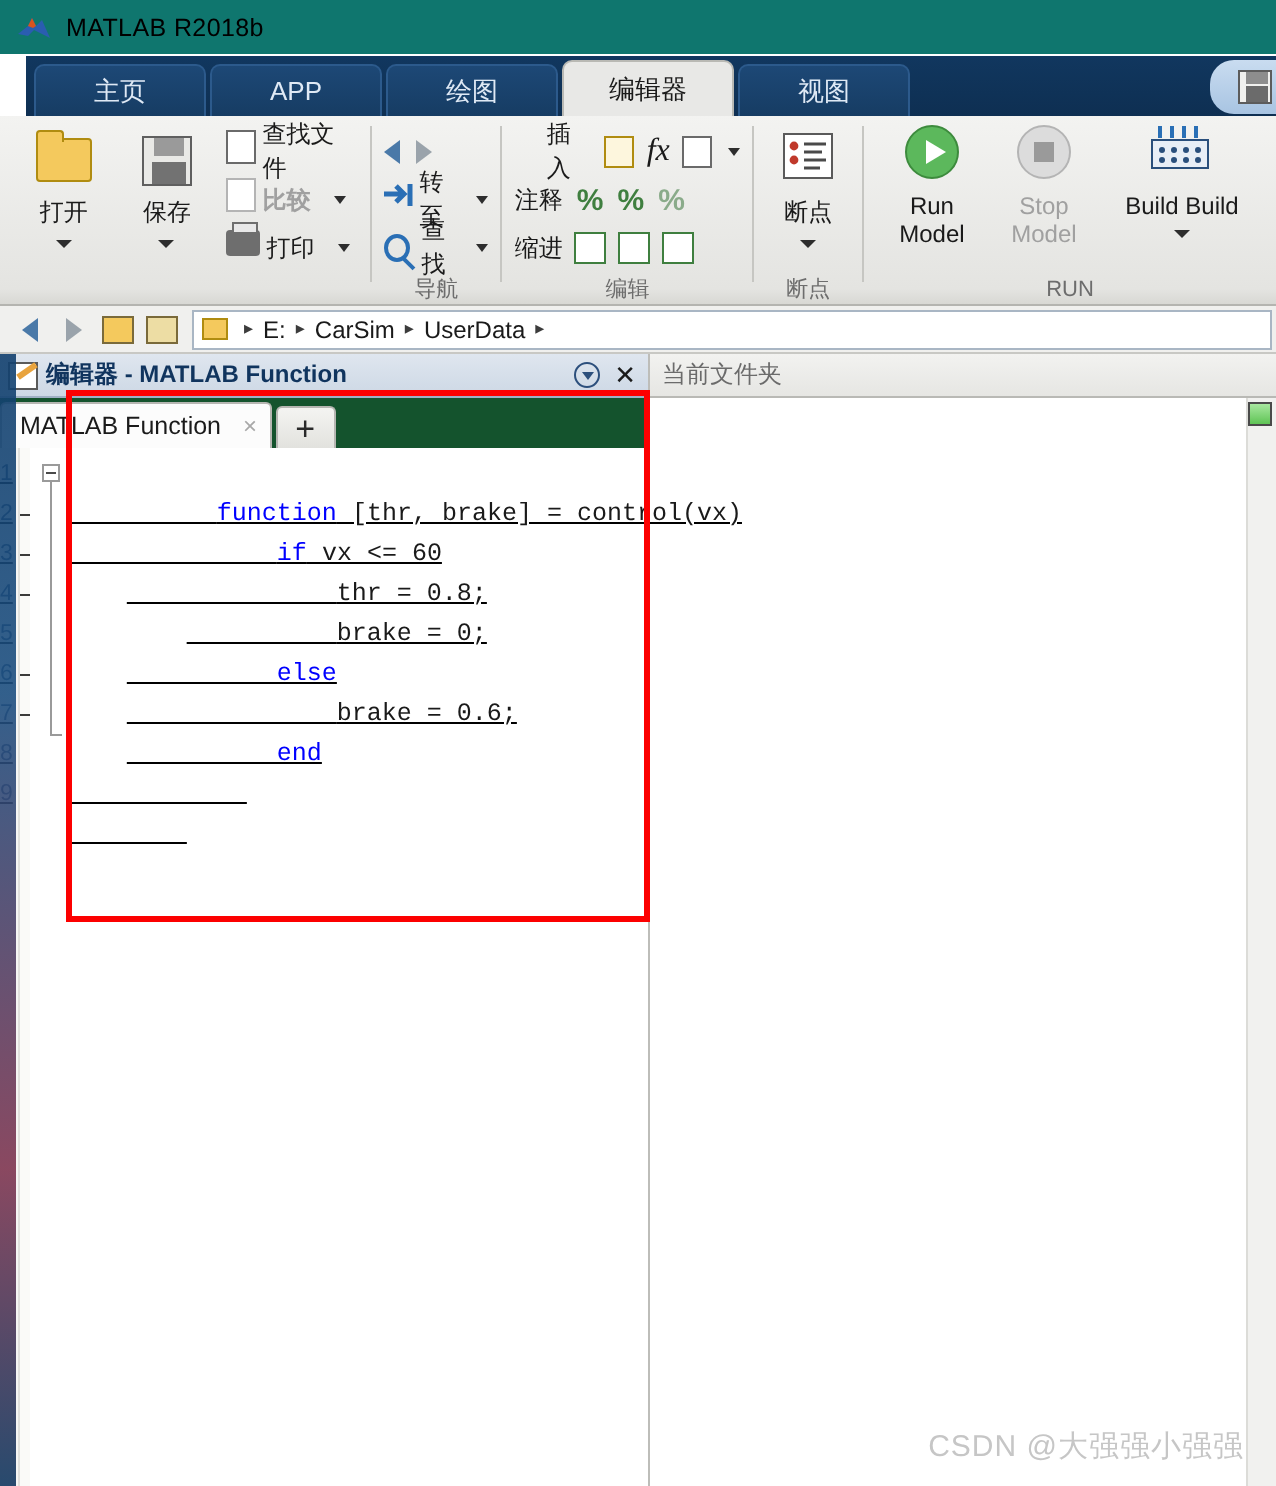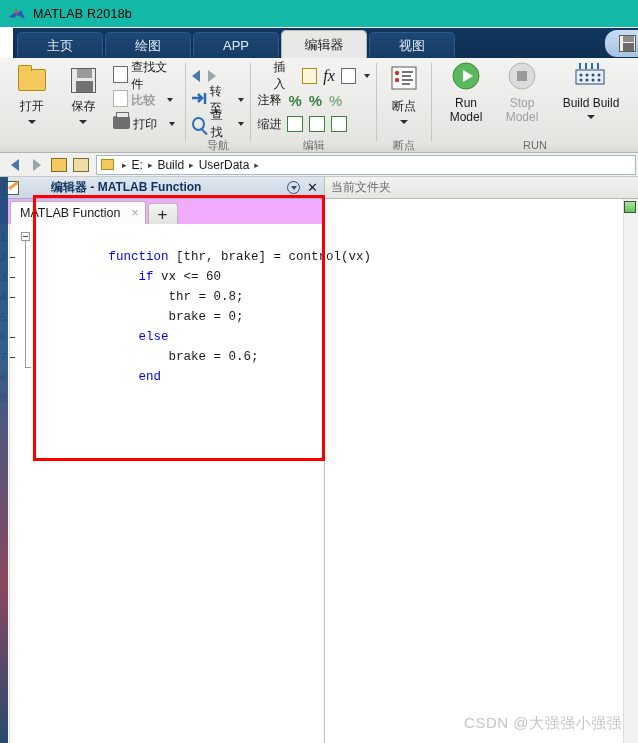--- a/index.html
+++ b/index.html
@@ -7,21 +7,21 @@
     width: 638px; height: 743px;
     font-family: "Liberation Sans", "DejaVu Sans", sans-serif;
     background: #ffffff;
     overflow: hidden;
   }
   #app { position: relative; width: 638px; height: 743px; }
 
   
   .titlebar {
     position: absolute; left: 0; top: 0; width: 638px; height: 28px;
-    background: #14b8a6; display: flex; align-items: center; padding-left: 8px;
+    background: #0f766e; display: flex; align-items: center; padding-left: 8px;
     border-bottom: 1px solid #ffffff;
   }
   .ml-logo { width: 18px; height: 16px; margin-right: 7px; position: relative; }
   .title-text { font-size: 12.5px; color: #000; letter-spacing: .2px; }
 
   
   .tabstrip {
     position: absolute; left: 13px; top: 28px; width: 638px; height: 30px;
     background: linear-gradient(180deg,#11375f 0%, #0e2f52 100%);
     display: flex; align-items: flex-end; padding-left: 4px;
@@ -117,43 +117,43 @@
   .crumb-folder { width:13px;height:11px;background:#f4c95d;border:1px solid #b08c10;margin-right:3px; }
   .sep-tri { color:#3c3c3c; margin:0 5px; font-size:9px; }
 
   
   .editor-dock {
     position:absolute; left:0; top:177px; width:325px; height:566px;
     background:#f0f0ee; border-right:1px solid #bdbdb9;
   }
   .dock-title {
     height:22px; background:linear-gradient(180deg,#dfe6ef 0%, #cdd8e5 100%);
-    display:flex; align-items:center; padding-left:4px; border-bottom:1px solid #9fb0c4;gap:28px;
+    display:flex; align-items:center; padding-left:4px; border-bottom:1px solid #9fb0c4;
   }
   .dock-ic { width:15px;height:14px;background:#fff;border:1px solid #5a5a5a;position:relative;margin-right:4px; }
   .dock-ic::after{content:"";position:absolute;left:3px;top:2px;width:11px;height:3px;background:#e8a33d;transform:rotate(-35deg);}
   .dock-title-text { font-size:12px; color:#10345e; font-weight:bold; }
   .dock-btns { margin-left:auto; display:flex; align-items:center; padding-right:6px; gap:7px; }
   .dock-circle { width:13px;height:13px;border-radius:50%;border:1px solid #2c4f7c;display:flex;align-items:center;justify-content:center; }
   .dock-x { font-size:13px; color:#1a1a1a; line-height:1; }
 
-  .doctabs { height:25px; background:#f0abfc; display:flex; align-items:flex-end; padding-left:10px; }
+  .doctabs { height:25px; background:#14532d; display:flex; align-items:flex-end; }
   .doctab {
     height:23px; display:flex; align-items:center; padding:0 6px 0 9px;
     background:#fcfcfc; border:1px solid #b6b6b2; border-bottom:none; border-radius:3px 3px 0 0;
     font-size:12.5px; color:#1a1a1a;
   }
   .doctab .x { color:#a8a8a8; font-size:12px; margin-left:11px; }
   .newtab {
     height:21px; width:30px; display:flex; align-items:center; justify-content:center;
     background:linear-gradient(180deg,#f4f4f2,#e2e2de); border:1px solid #b6b6b2; border-bottom:none;
     border-radius:3px 3px 0 0; margin-left:2px; font-size:17px; color:#2a2a2a; line-height:1;
   }
 
-  .codearea { position:absolute; left:0; top:47px; right:0; bottom:0; background:#ffffff; display:flex; }
+  .codearea { position:absolute; left:0; top:47px; right:0; bottom:0; background:#ffffff; display:flex;text-decoration:underline; }
   .leftstrip { width:14px; background:linear-gradient(180deg,#123b66,#0f3256); }
   .gutter { width:22px; background:#f6f6f4; border-right:1px solid #e0e0dc; padding-top:3px; }
   .gutter .ln { height:20px; line-height:20px; font-size:11.5px; color:#2c4d77; text-align:right; padding-right:3px; }
   .bpcol { width:11px; background:#fafaf8; padding-top:3px; }
   .bpcol .bp { height:20px; display:flex; align-items:center; justify-content:center; }
   .bpcol .bp .dash { width:5px; height:1px; background:#3a3a3a; }
   .codelines { flex:1; padding-top:3px; position:relative; }
   .cl { height:20px; line-height:20px; font-size:12.5px; font-family:"Liberation Mono","DejaVu Sans Mono",monospace;
         color:#1a1a1a; white-space:pre; padding-left:6px; }
   .kw { color:#0000ff; }
@@ -198,22 +198,22 @@
       <svg width="18" height="16" viewBox="0 0 18 16">
         <path d="M1 11 L6 7 L8 3 L10 7 L13 4 L17 13 L9 9 L6 12 Z" fill="#2a5db0"></path>
         <path d="M6 7 L8 3 L10 7 L8.5 8 Z" fill="#d9541e"></path>
       </svg>
     </span>
     <span class="title-text">MATLAB R2018b</span>
   </div>
 
   <div class="tabstrip">
     <div class="tab">主页</div>
+    <div class="tab">APP</div>
     <div class="tab">绘图</div>
-    <div class="tab">APP</div>
     <div class="tab active">编辑器</div>
     <div class="tab">视图</div>
     <div class="qa-save">
       <span class="floppy"></span>
     </div>
   </div>
 
   <div class="ribbon">
 
     <div class="group" style="width:200px">
@@ -398,21 +398,21 @@
         <span class="sq-ic"></span>
       </span>
     <span class="nav-ic">
         <span class="sq-ic" style="background:#eddda4"></span>
       </span>
     <div class="crumbs">
       <span class="crumb-folder"></span>
       <span class="sep-tri">▸</span>
       <span>E:</span>
       <span class="sep-tri">▸</span>
-      <span>Build</span>
+      <span>CarSim</span>
       <span class="sep-tri">▸</span>
       <span>UserData</span>
       <span class="sep-tri">▸</span>
     </div>
   </div>
 
   <div class="cf-panel">
     <div class="cf-title">当前文件夹</div>
     <div class="cf-body">
       <div class="cf-scroll">

